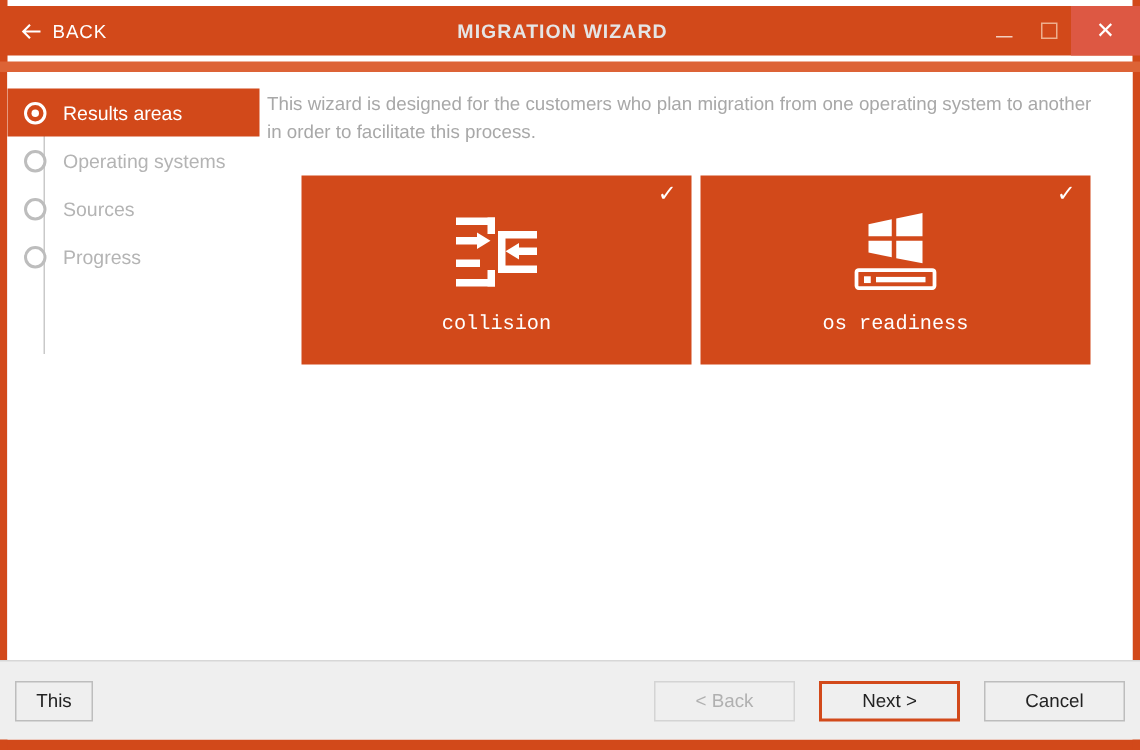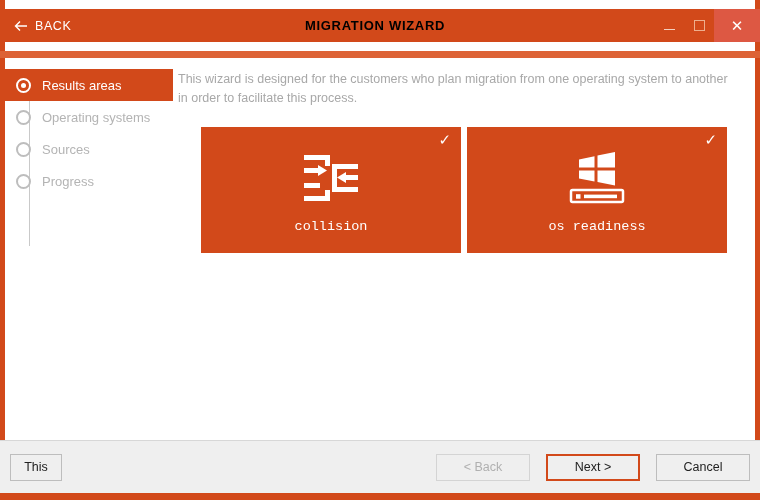--- a/index.html
+++ b/index.html
@@ -24,21 +24,21 @@
     border-bottom: 7px solid #d2491a;
     display: flex;
     flex-direction: column;
   }
   
   .titlebar {
     position: relative;
     height: 26px;
     min-height: 33px;
     background: #d2491a;
-    margin: 9px -5px;
+    margin: 4px -5px;
     display: flex;
     align-items: center;
     color: #ffffff;
   }
   .back-btn {
     display: flex;
     align-items: center;
     gap: 7px;
     padding: 0 10px 0 14px;
     height: 33px;
@@ -56,21 +56,21 @@
     letter-spacing: 0.6px;
     color: #ffffff;
   }
   .title-text {
     position: absolute;
     left: 0; right: 10px;
     text-align: center;
     font-size: 13px;
     font-weight: bold;
     letter-spacing: 0.7px;
-    color: #000000;
+    color: #e5e5e5;
     pointer-events: none;
   }
   .win-controls {
     position: absolute;
     right: 0;
     top: 0;
     height: 33px;
     display: flex;
     align-items: stretch;
   }

